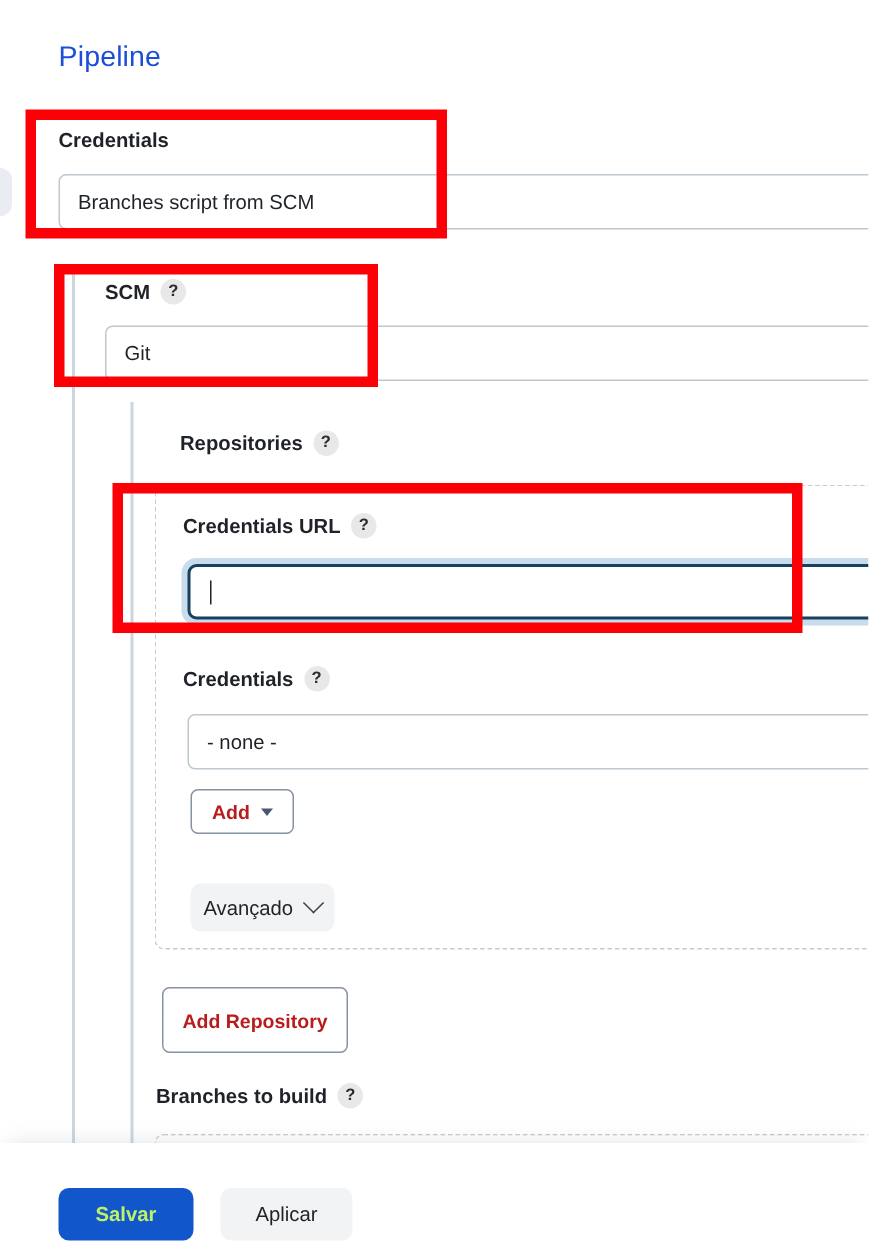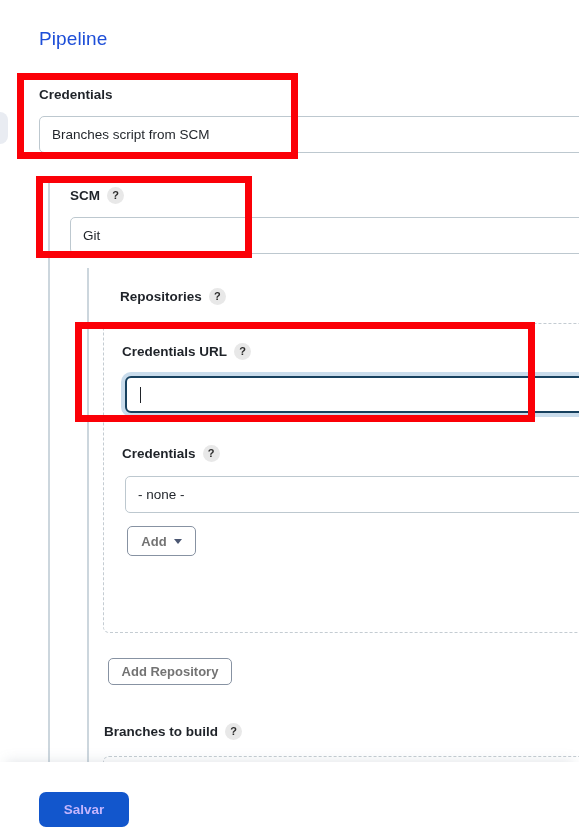--- a/index.html
+++ b/index.html
@@ -123,21 +123,21 @@
     background: transparent;
   }
 
   
   .btn-outline {
     position: absolute;
     box-sizing: border-box;
     background: #fff;
     border: 1px solid #8792a2;
     border-radius: 5px;
-    color: #737373;
+    color: #b91c1c;
     font-size: 13px;
     font-weight: 700;
     display: inline-flex;
     align-items: center;
     justify-content: center;
     gap: 7px;
     white-space: nowrap;
     cursor: pointer;
   }
   .caret-down-solid {
@@ -184,21 +184,21 @@
   }
   .btn-primary {
     position: absolute;
     left: 39px;
     top: 792px;
     width: 90px;
     height: 35px;
     background: #1256cc;
     border: none;
     border-radius: 7px;
-    color: #c4b5fd;
+    color: #bef264;
     font-size: 13.5px;
     font-weight: 700;
     display: inline-flex;
     align-items: center;
     justify-content: center;
     cursor: pointer;
   }
   .btn-secondary {
     position: absolute;
     left: 147px;
@@ -286,34 +286,39 @@
   </div>
   <div class="f-input" style="left:125px; top:476px; width:500px;">
     <span>- none -</span>
   </div>
 
   <div class="btn-outline" style="left:127px; top:526px; width:69px; height:30px;">
     <span>Add</span>
     <span class="caret-down-solid"></span>
   </div>
 
-
-  <div class="btn-outline" style="left:108px; top:658px; width:124px; height:27px;">
+  <div class="btn-soft" style="left:127px; top:589px; width:96px; height:32px;">
+    <span>Avançado</span>
+    <span class="chev"></span>
+  </div>
+
+  <div class="btn-outline" style="left:108px; top:658px; width:124px; height:44px;">
     <span>Add Repository</span>
   </div>
 
   <div style="position:absolute; left:104px; top:722px;">
     <span class="f-label">
       <span>Branches to build</span>
       <span class="help-badge">?</span>
     </span>
   </div>
 
   <div class="dashed-box" style="left:103px; top:756px; width:500px; height:90px;"></div>
 
   <div class="footer-fade"></div>
   <div class="btn-primary">Salvar</div>
+  <div class="btn-secondary">Aplicar</div>
 
   <div class="annot" style="left:17px; top:73px; width:281px; height:86px;"></div>
   <div class="annot" style="left:36px; top:176px; width:216px; height:82px;"></div>
   <div class="annot" style="left:75px; top:322px; width:460px; height:100px;"></div>
 
 </div>
 
 </body></html>

